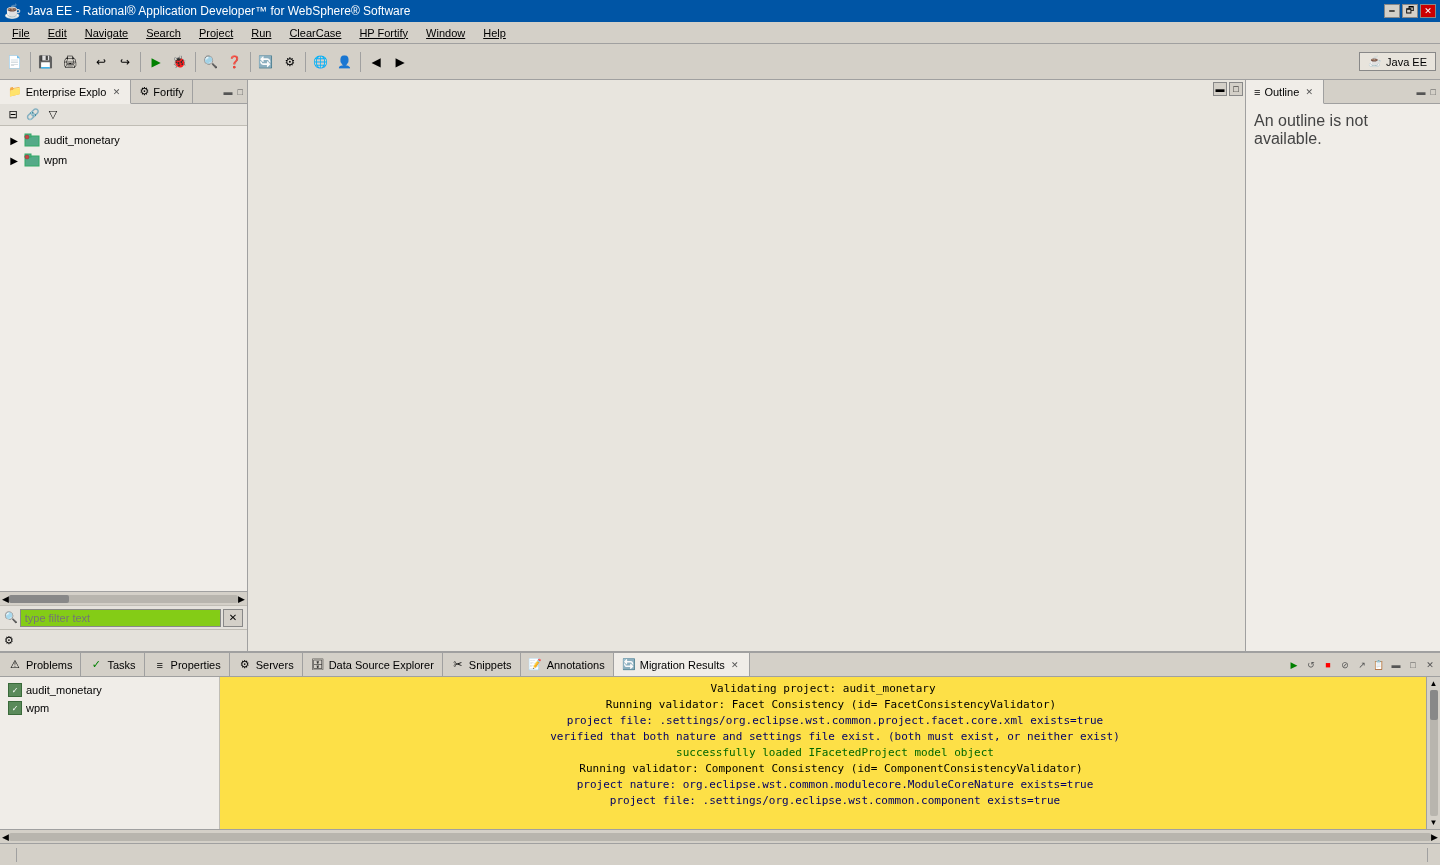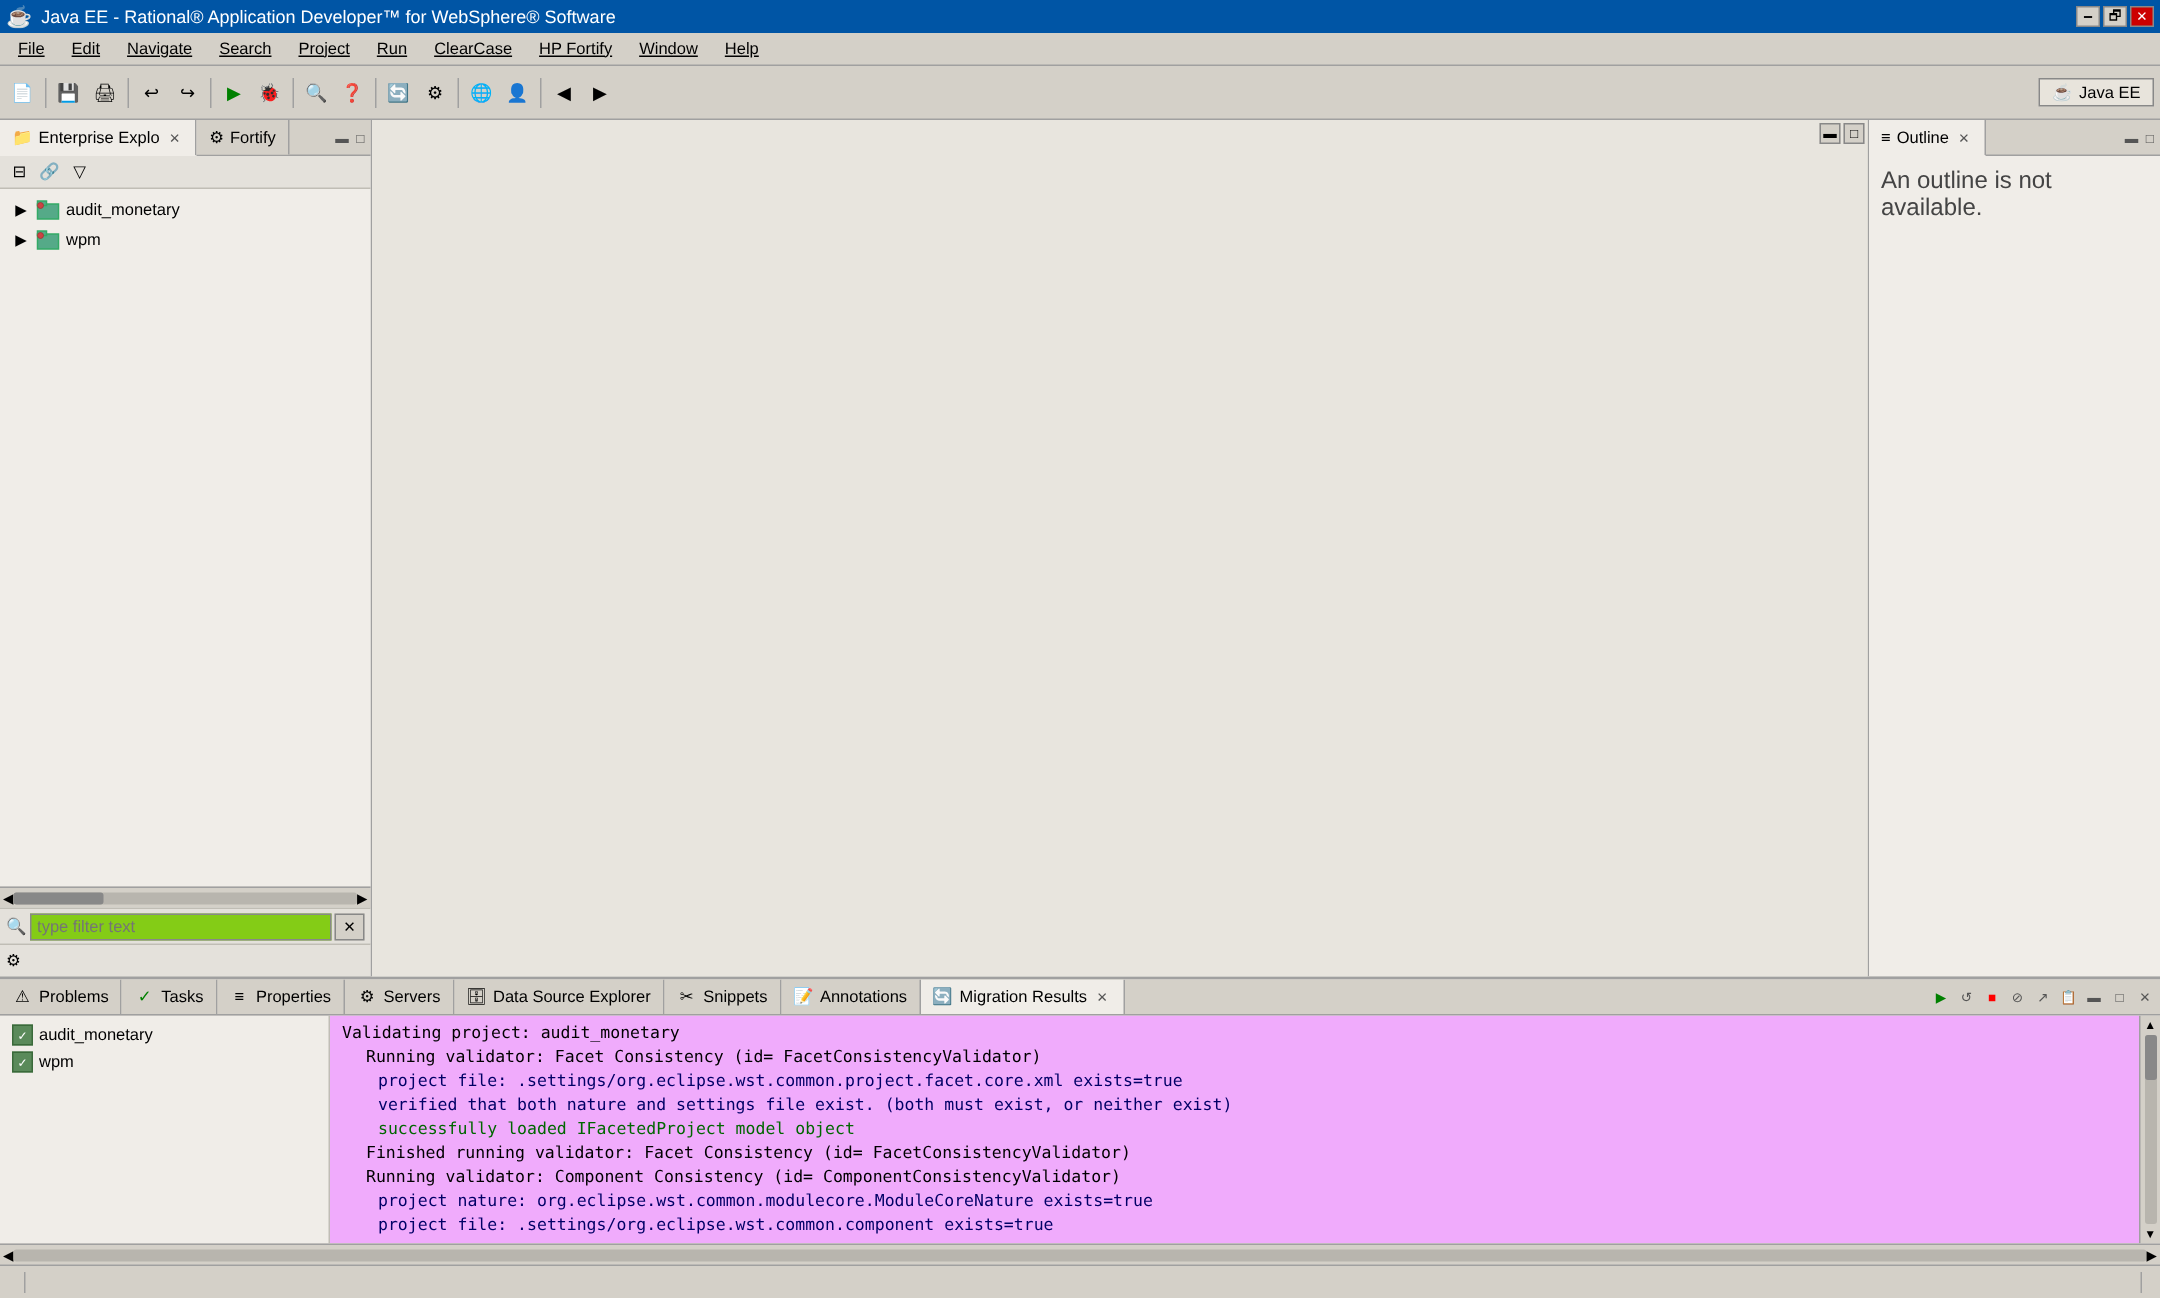--- a/index.html
+++ b/index.html
@@ -245,21 +245,22 @@
       font-size: 11px;
       cursor: pointer;
     }
     .item-icon { width: 14px; height: 14px; background: #5a8a5a; border: 1px solid #3a6a3a; display: flex; align-items: center; justify-content: center; font-size: 8px; color: white; }
     .bottom-right {
       flex: 1;
       padding: 4px 8px;
       overflow-y: auto;
       font-size: 11px;
       font-family: monospace;
-      background: #f0abfc;
+      background: #fde047;
+      text-align: center;
     }
     .log-line { line-height: 16px; white-space: nowrap; }
     .log-line.indent1 { padding-left: 16px; }
     .log-line.indent2 { padding-left: 24px; }
     .log-line.green { color: #006600; }
     .log-line.black { color: #000; }
     .log-line.blue { color: #000066; }
     .v-scroll {
       width: 14px; background: #d4d0c8; border-left: 1px solid #a0a0a0;
       display: flex; flex-direction: column; align-items: center; padding: 2px 0;
@@ -512,21 +513,20 @@
           <span>wpm</span>
         </div>
       </div>
 
       <div class="bottom-right">
       <div class="log-line black">Validating project: audit_monetary</div>
           <div class="log-line black indent1">Running validator: Facet Consistency (id= FacetConsistencyValidator)</div>
           <div class="log-line blue indent2">project file: .settings/org.eclipse.wst.common.project.facet.core.xml exists=true</div>
           <div class="log-line blue indent2">verified that both nature and settings file exist.  (both must exist, or neither exist)</div>
           <div class="log-line green indent2">successfully loaded IFacetedProject model object</div>
-          <div class="log-line black indent1">Finished running validator: Facet Consistency (id= FacetConsistencyValidator)</div>
           <div class="log-line black indent1">Running validator: Component Consistency (id= ComponentConsistencyValidator)</div>
           <div class="log-line blue indent2">project nature: org.eclipse.wst.common.modulecore.ModuleCoreNature exists=true</div>
           <div class="log-line blue indent2">project file: .settings/org.eclipse.wst.common.component exists=true</div>
         </div>
 
       <div class="v-scroll">
         <div class="v-scroll-btn">▲</div>
         <div style="flex:1; width:8px; background:#b8b5ae; border-radius:2px; margin:2px 0;">
           <div style="width:8px; height:30px; background:#888; border-radius:2px;"></div>
         </div>

